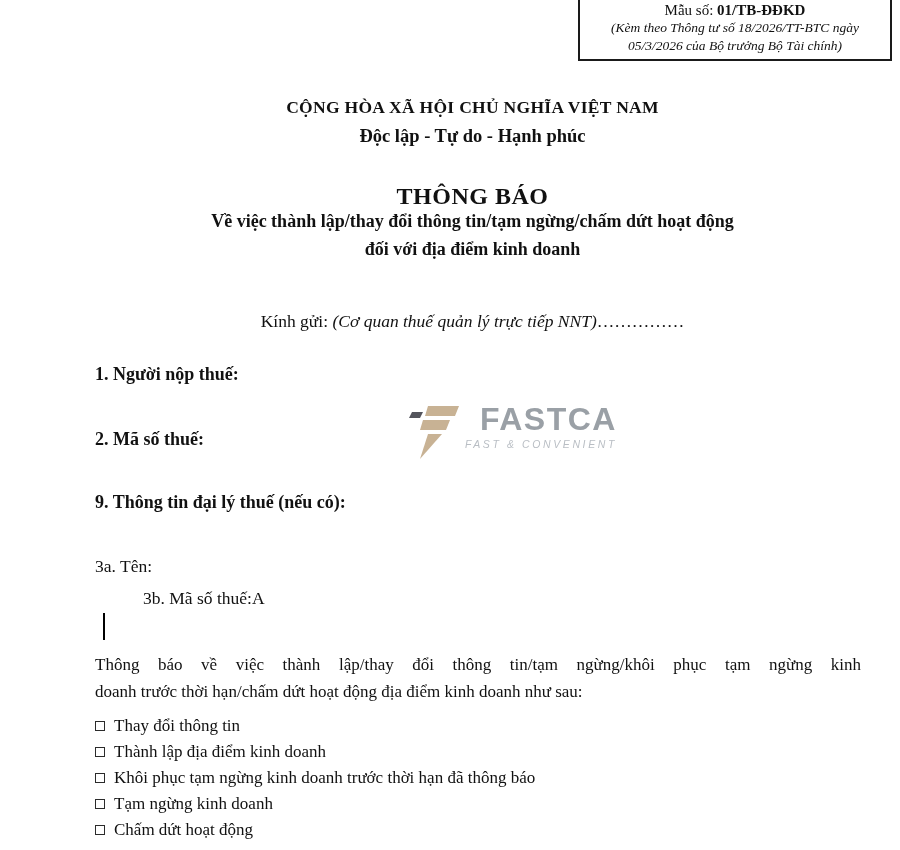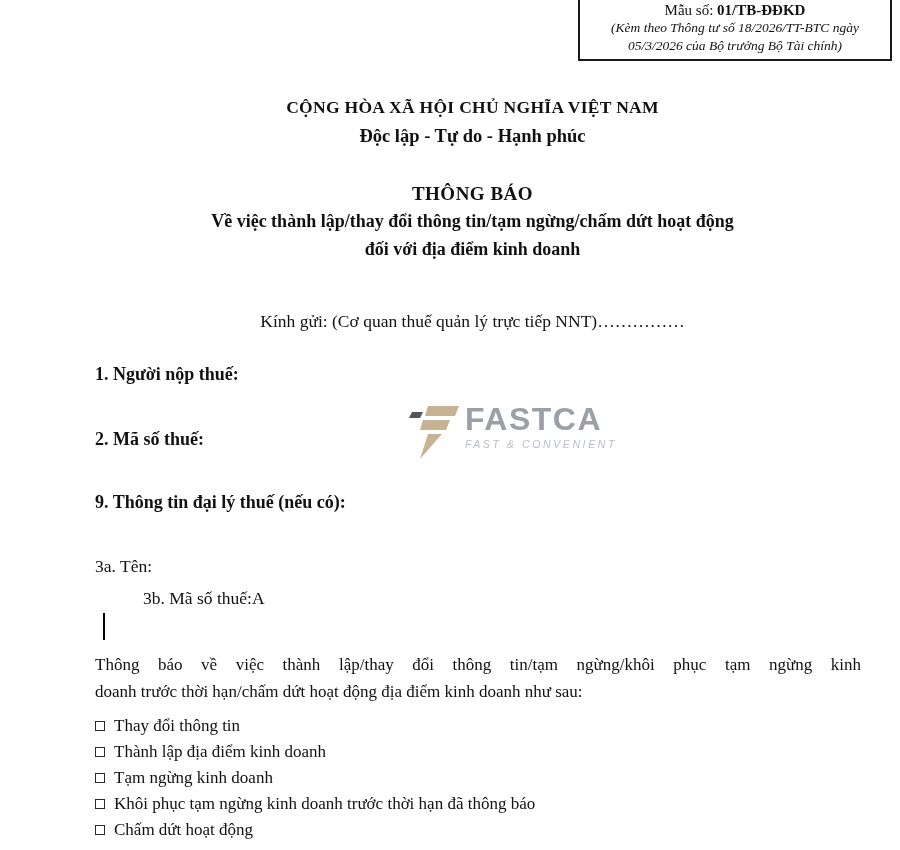--- a/index.html
+++ b/index.html
@@ -26,47 +26,47 @@
   .form-box .line1 { font-size: 15px; }
   .form-box .line1 b { font-weight: bold; }
   .form-box .italic { font-size: 13.5px; font-style: italic; }
 
   
   .center-block { left: 45px; width: 855px; text-align: center; }
 
   .nat1 { top: 97px;  font-size: 17.5px; font-weight: bold; letter-spacing: 0.3px; }
   .nat2 { top: 126px; font-size: 18.5px; font-weight: bold; }
 
-  .title-main { top: 183px; font-size: 19px; font-weight: bold; letter-spacing: 0.5px; }
+  .title-main { top: 183px; font-size: 24px; font-weight: bold; letter-spacing: 0.5px; }
   .title-sub1 { top: 211px; font-size: 18px; font-weight: bold; }
   .title-sub2 { top: 239px; font-size: 18px; font-weight: bold; }
 
   .salutation { top: 311px; font-size: 17.5px; }
-  .salutation .italic { }
+  .salutation .italic { font-style: italic; }
 
   .field { left: 95px; font-size: 18px; }
   .bold { font-weight: bold; }
   .f1  { top: 364px; }
   .f2  { top: 429px; }
   .f3  { top: 492px; }
   .f3a { top: 556px; font-size: 17.5px; }
   .f3b { top: 588px; font-size: 17.5px; margin-left: 48px; }
 
   .caret {
     left: 103px; top: 613px; width: 2px; height: 27px;
     background: #000000;
   }
 
   
   .logo {
     left: 407px; top: 403px; width: 200px;
     display: flex; align-items: flex-start; gap: 6px;
     font-family: "Liberation Sans", "DejaVu Sans", sans-serif;
   }
-  .logo-text { display: flex; flex-direction: column; }
+  .logo-text { display: flex; flex-direction: column; align-items: flex-end; }
   .logo-brand {
     font-size: 32px; line-height: 32px; font-weight: bold;
     letter-spacing: 1.5px; color: #9aa0a6;
   }
   .logo-tagline {
     margin-top: 3px; font-size: 10.5px; letter-spacing: 2.6px;
     color: #b9bec4; font-style: italic; white-space: nowrap;
   }
 
   .para {
@@ -137,21 +137,21 @@
 </div>
 
 <div class="abs checks">
   <div class="check-row">
     <span class="box-glyph"></span><span>Thay đổi thông tin</span>
   </div>
   <div class="check-row">
     <span class="box-glyph"></span><span>Thành lập địa điểm kinh doanh</span>
   </div>
   <div class="check-row">
-    <span class="box-glyph"></span><span>Tạm ngừng kinh doanh</span>
+    <span class="box-glyph"></span><span>Khôi phục tạm ngừng kinh doanh trước thời hạn đã thông báo</span>
   </div>
   <div class="check-row">
-    <span class="box-glyph"></span><span>Khôi phục tạm ngừng kinh doanh trước thời hạn đã thông báo</span>
+    <span class="box-glyph"></span><span>Tạm ngừng kinh doanh</span>
   </div>
   <div class="check-row">
     <span class="box-glyph"></span><span>Chấm dứt hoạt động</span>
   </div>
 </div>
 
 </body></html>

